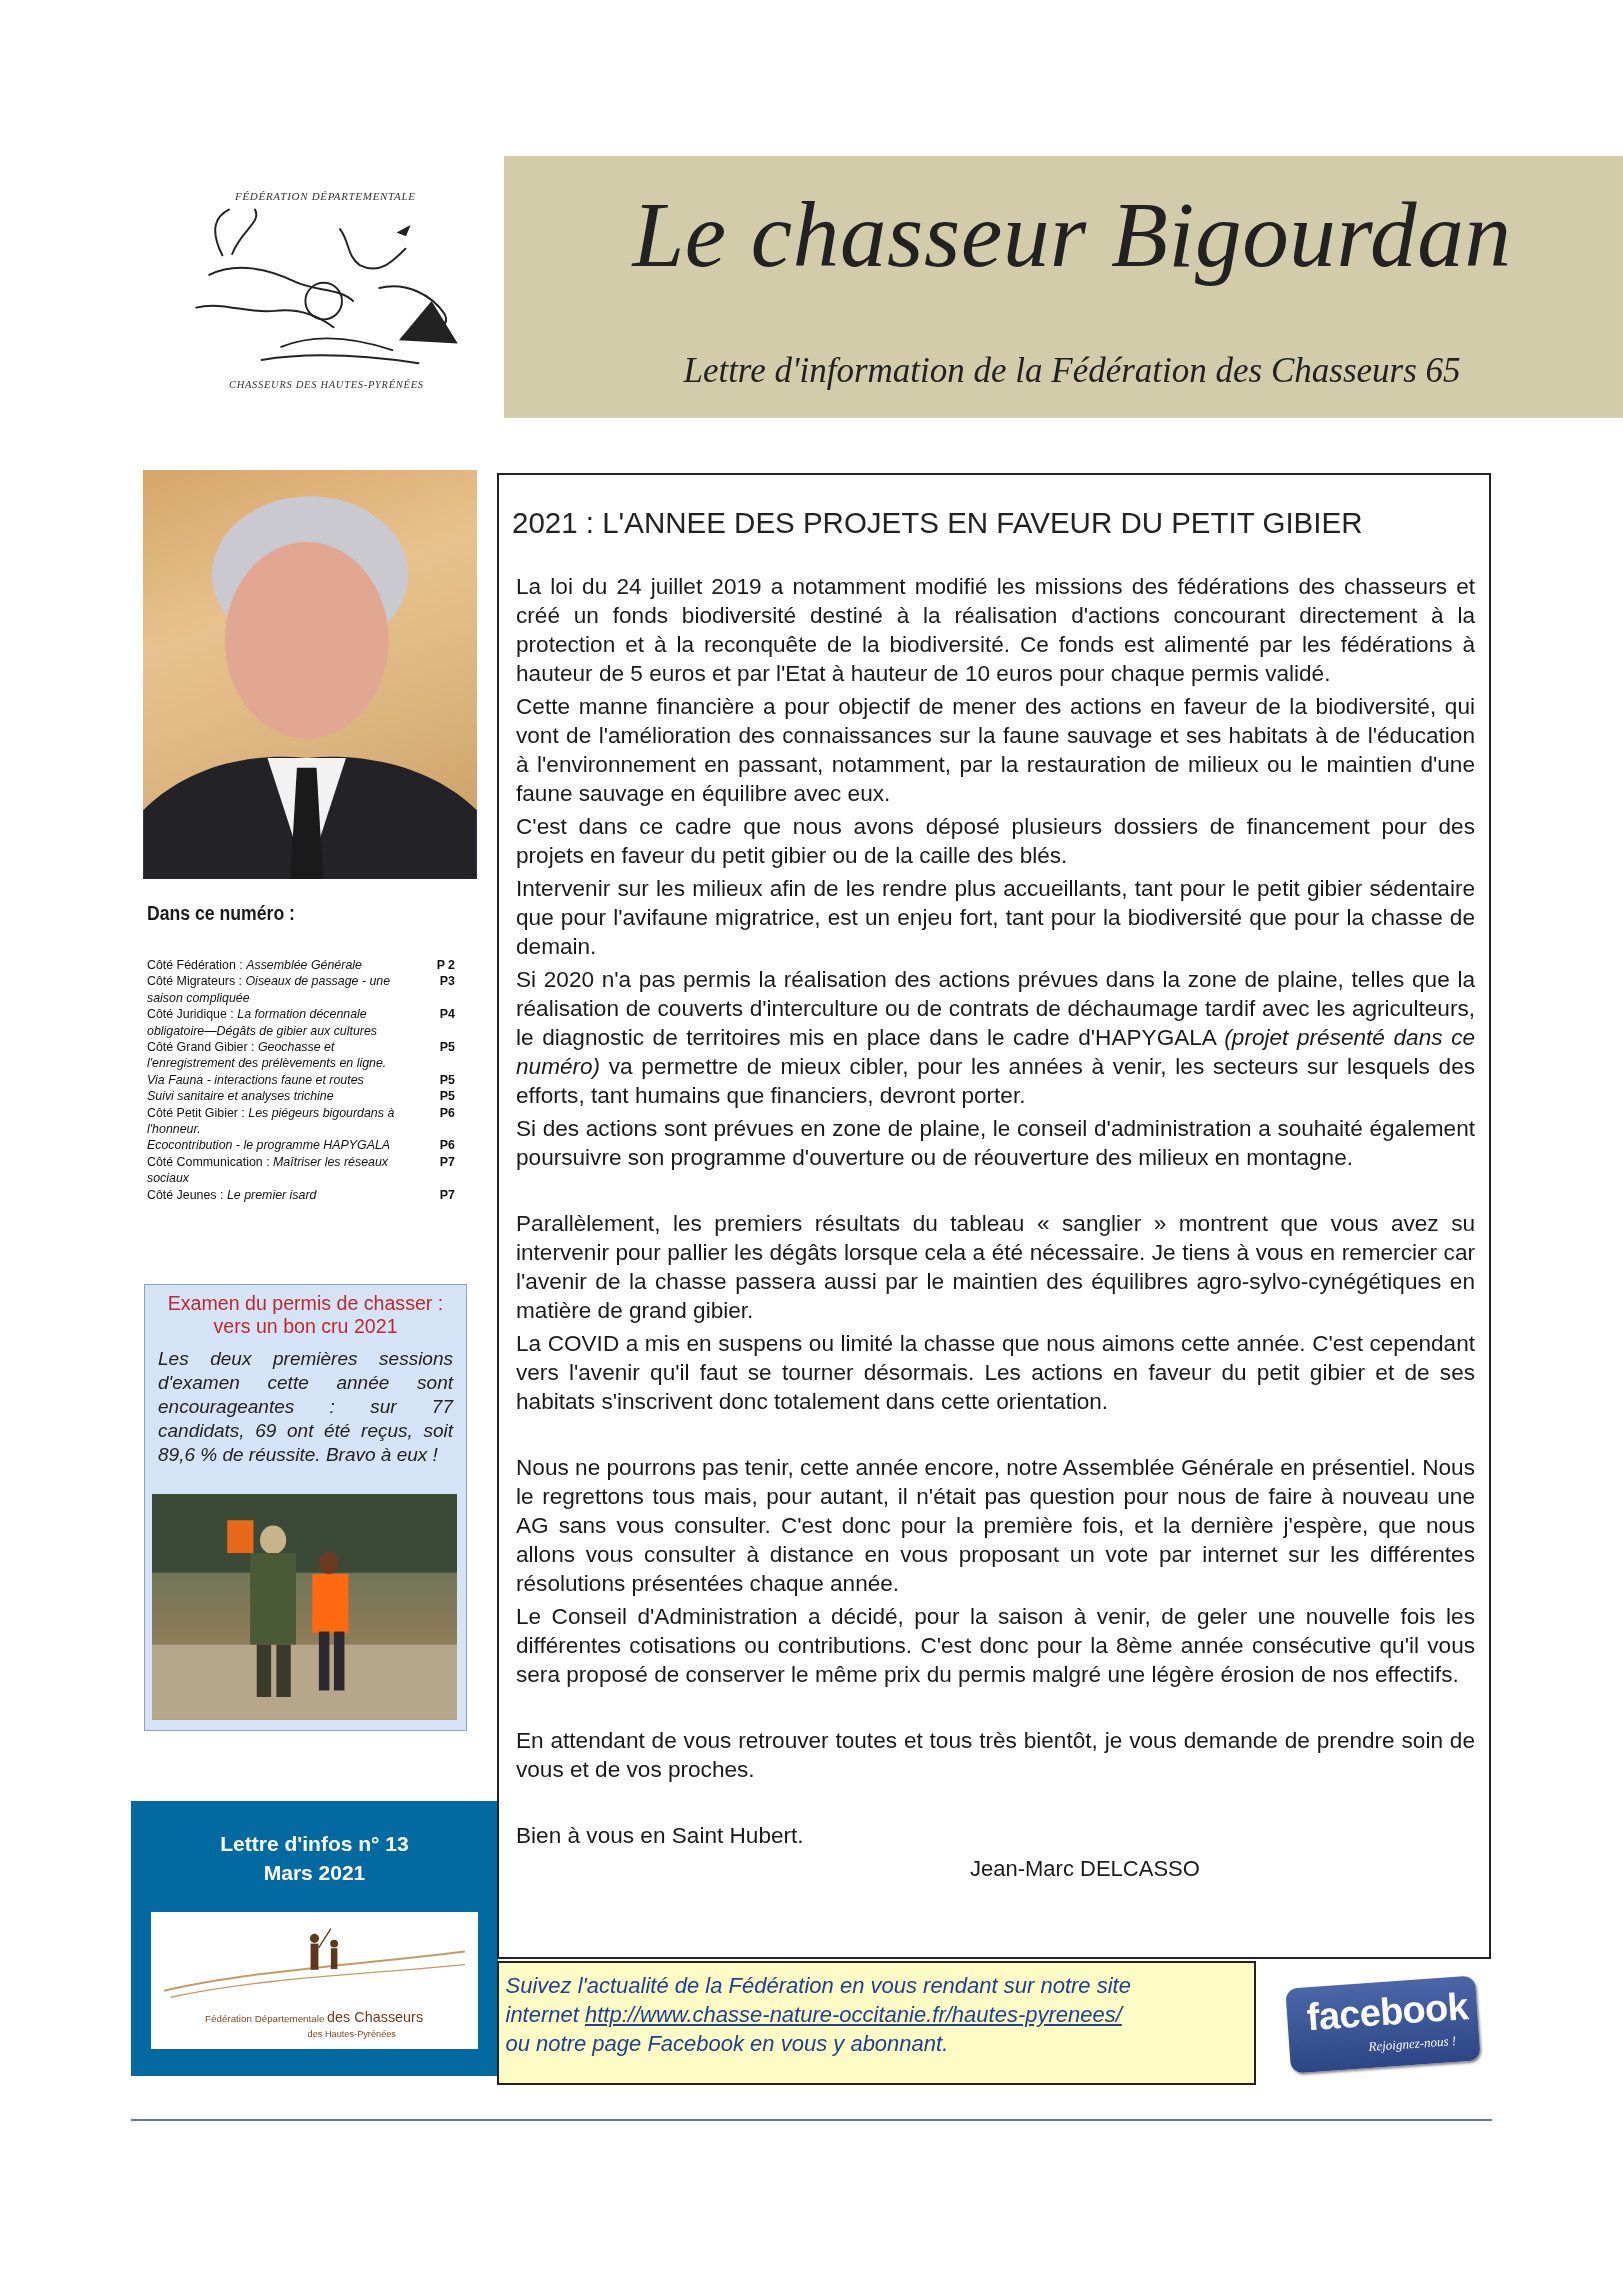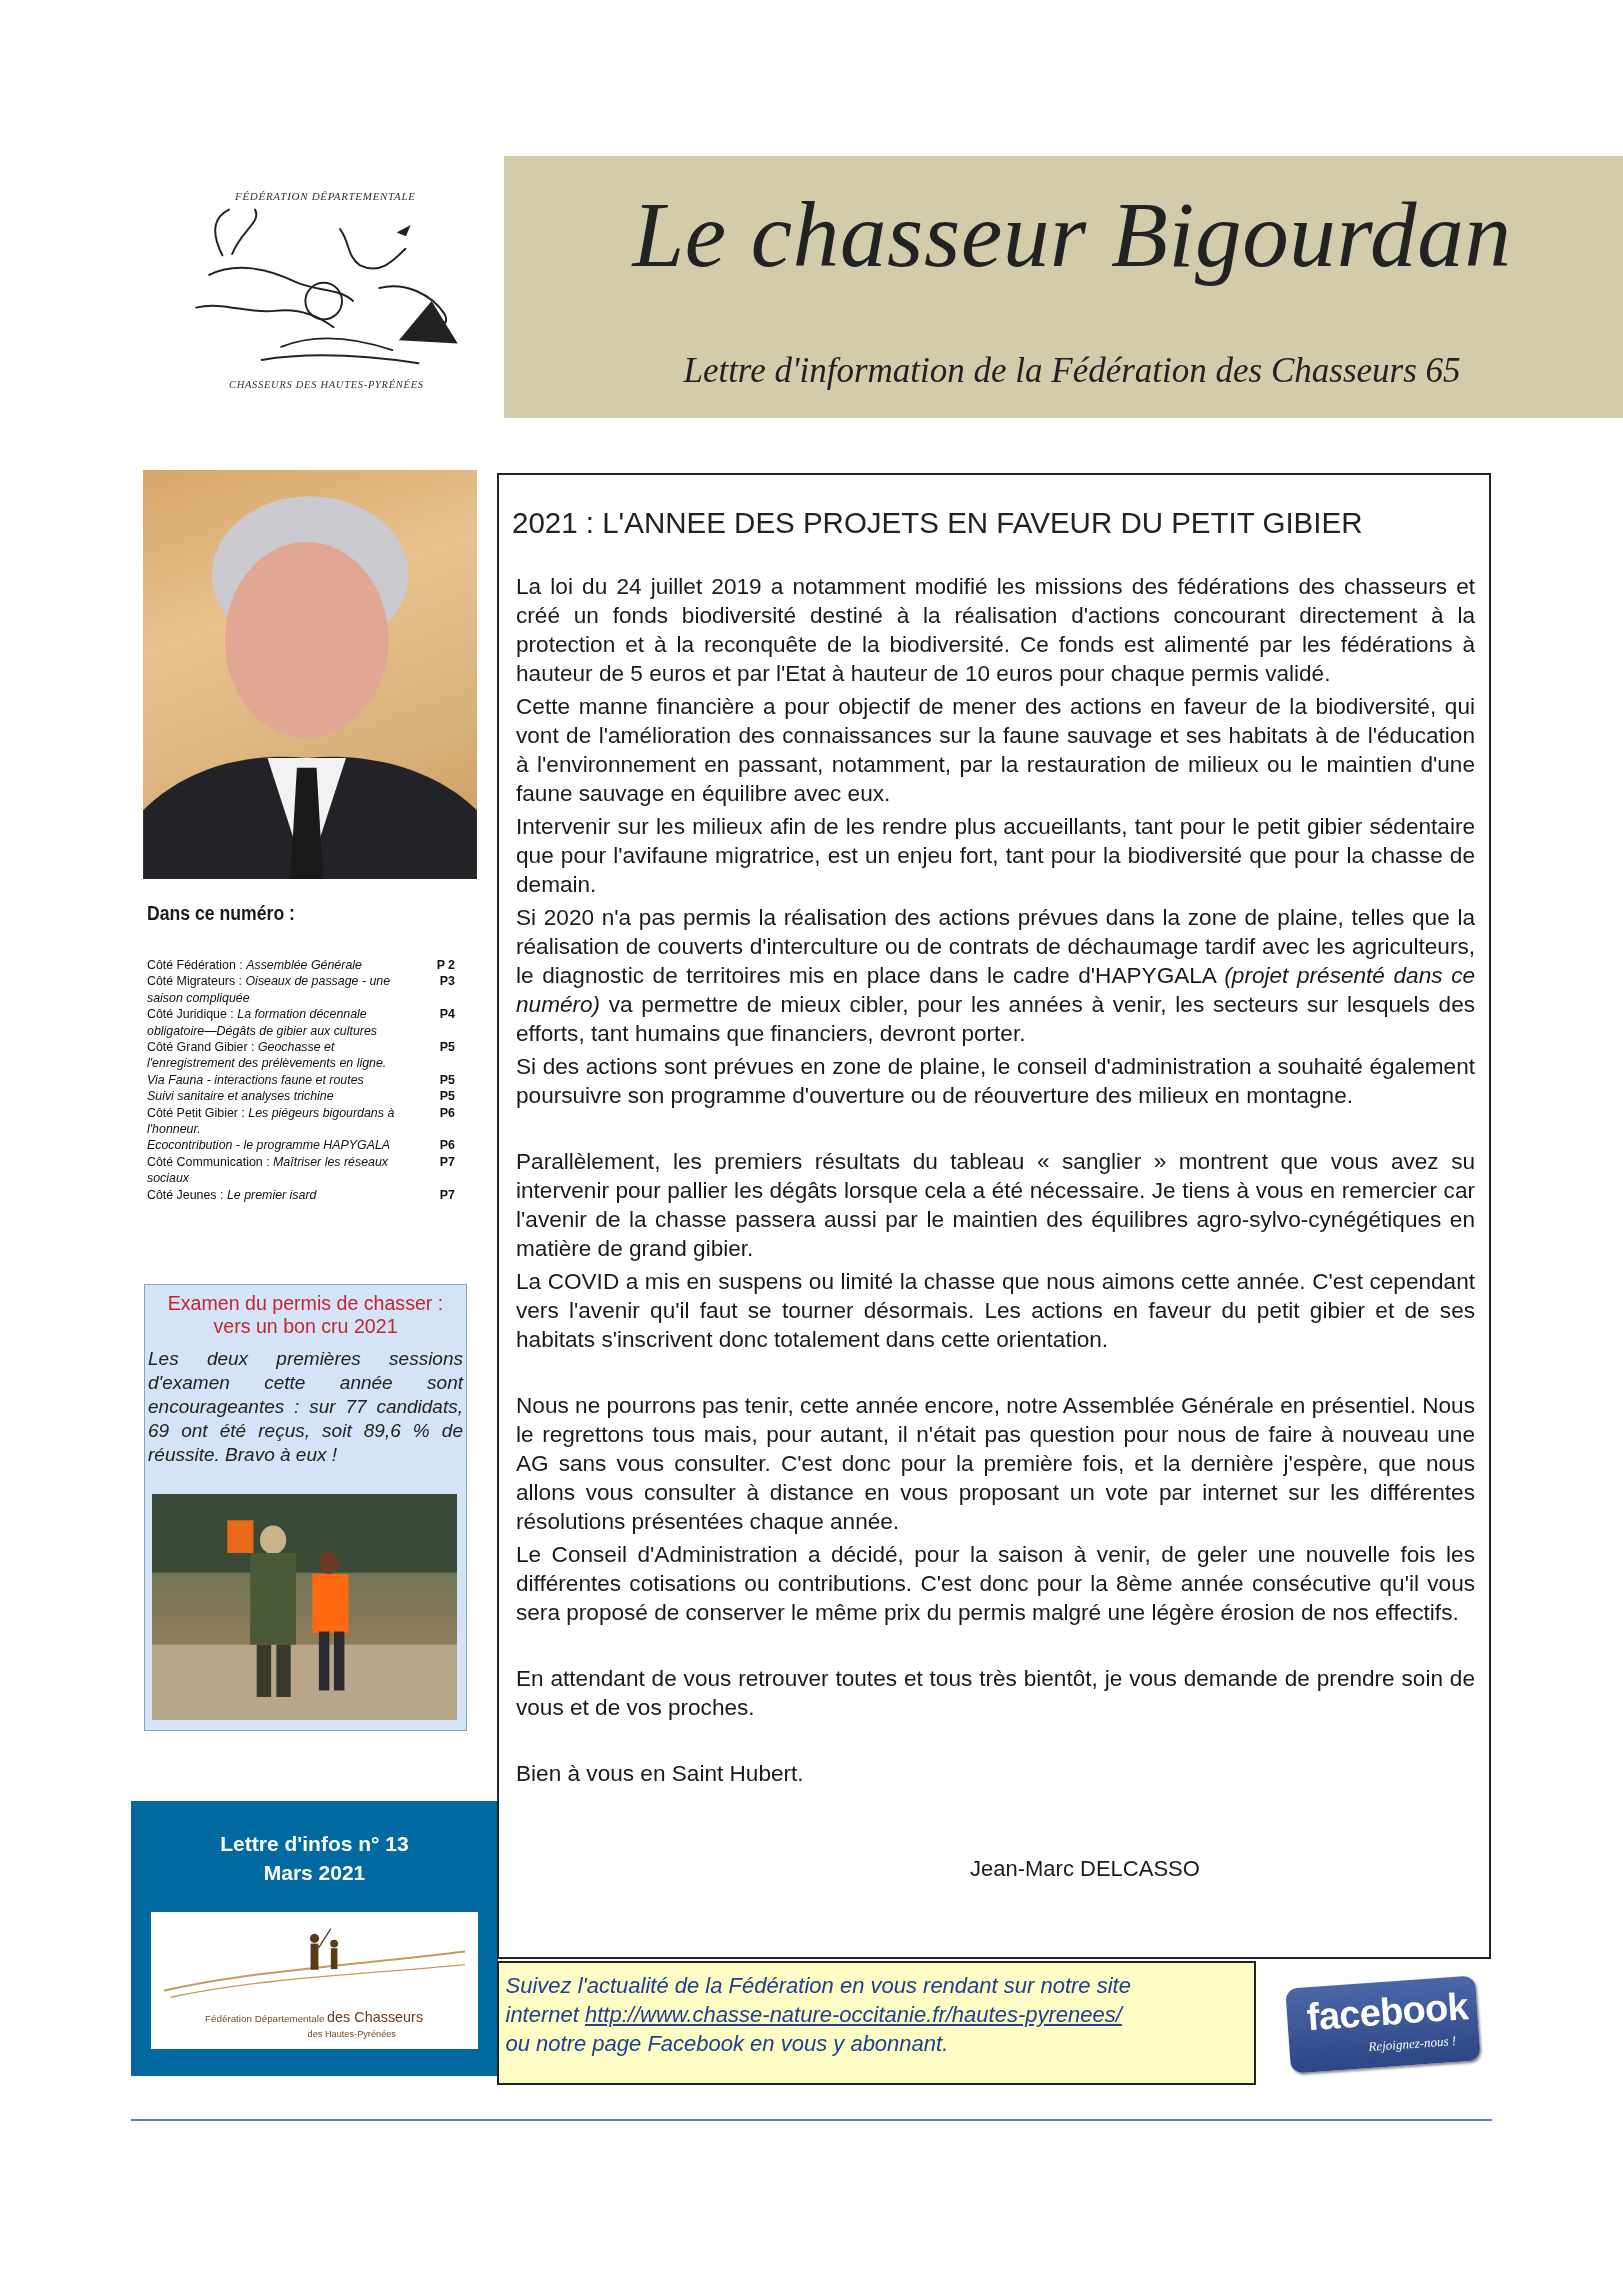--- a/index.html
+++ b/index.html
@@ -37,21 +37,21 @@
              color:#111; }
   .toc-row .t { width:275px; }
   .toc-row .p { font-weight:bold; }
   .toc-row .it { font-style:italic; }
 
   
   .exam { position:absolute; left:144px; top:1284px; width:321px; height:445px;
           background:#d4e3f5; border:1.3px solid #8ca2bf; }
   .exam .h { text-align:center; color:#c0282d; font-size:19.6px; line-height:23.6px;
              margin-top:6.5px; }
-  .exam .b { padding:0 3px; font-style:italic; font-size:19px; line-height:24px;
+  .exam .b { padding:0 13px; font-style:italic; font-size:19px; line-height:24px;
              text-align:justify; margin-top:7.9px; color:#222; }
   .exam .photo { position:absolute; left:6.5px; top:209px; width:305px; height:226px;
                  background:linear-gradient(180deg,#4a5a44 0%,#6c7458 30%,#8a7a58 60%,#a79568 100%);
                  overflow:hidden; }
 
   
   .infobox { position:absolute; left:131px; top:1801px; width:367px; height:275px;
              background:#0369a1; }
   .infobox .l1, .infobox .l2 { position:absolute; left:0; right:0; text-align:center;
              color:#fff; font-weight:bold; font-size:21px; }
@@ -210,20 +210,21 @@
     <div class="ml1"><span>Fédération Départementale</span> <b>des Chasseurs</b></div>
     <div class="ml2">des Hautes-Pyrénées</div>
   </div>
 </div>
 
 <div class="article">
   <div class="headline">2021 : L'ANNEE DES PROJETS EN FAVEUR DU PETIT GIBIER</div>
   <div class="body">
     <p>La loi du 24 juillet 2019 a notamment modifié les missions des fédérations des chasseurs et créé un fonds biodiversité destiné à la réalisation d'actions concourant directement à la protection et à la reconquête de la biodiversité. Ce fonds est alimenté par les fédérations à hauteur de 5 euros et par l'Etat à hauteur de 10 euros pour chaque permis validé.</p>
     <p>Cette manne financière a pour objectif de mener des actions en faveur de la biodiversité, qui vont de l'amélioration des connaissances sur la faune sauvage et ses habitats à de l'éducation à l'environnement en passant, notamment, par la restauration de milieux ou le maintien d'une faune sauvage en équilibre avec eux.</p>
+    <p>C'est dans ce cadre que nous avons déposé plusieurs dossiers de financement pour des projets en faveur du petit gibier ou de la caille des blés.</p>
     <p>Intervenir sur les milieux afin de les rendre plus accueillants, tant pour le petit gibier sédentaire que pour l'avifaune migratrice, est un enjeu fort, tant pour la biodiversité que pour la chasse de demain.</p>
     <p><span>Si 2020 n'a pas permis la réalisation des actions prévues dans la zone de plaine, telles que la réalisation de couverts d'interculture ou de contrats de déchaumage tardif avec les agriculteurs, le diagnostic de territoires mis en place dans le cadre d'HAPYGALA</span> <i>(projet présenté dans ce numéro)</i><span> va permettre de mieux cibler, pour les années à venir, les secteurs sur lesquels des efforts, tant humains que financiers, devront porter.</span></p>
     <p>Si des actions sont prévues en zone de plaine, le conseil d'administration a souhaité également poursuivre son programme d'ouverture ou de réouverture des milieux en montagne.</p>
     <div class="gap"></div>
     <p>Parallèlement, les premiers résultats du tableau « sanglier » montrent que vous avez su intervenir pour pallier les dégâts lorsque cela a été nécessaire. Je tiens à vous en remercier car l'avenir de la chasse passera aussi par le maintien des équilibres agro-sylvo-cynégétiques en matière de grand gibier.</p>
     <p>La COVID a mis en suspens ou limité la chasse que nous aimons cette année. C'est cependant vers l'avenir qu'il faut se tourner désormais. Les actions en faveur du petit gibier et de ses habitats s'inscrivent donc totalement dans cette orientation.</p>
     <div class="gap"></div>
     <p>Nous ne pourrons pas tenir, cette année encore, notre Assemblée Générale en présentiel. Nous le regrettons tous mais, pour autant, il n'était pas question pour nous de faire à nouveau une AG sans vous consulter. C'est donc pour la première fois, et la dernière j'espère, que nous allons vous consulter à distance en vous proposant un vote par internet sur les différentes résolutions présentées chaque année.</p>
     <p>Le Conseil d'Administration a décidé, pour la saison à venir, de geler une nouvelle fois les différentes cotisations ou contributions. C'est donc pour la 8ème année consécutive qu'il vous sera proposé de conserver le même prix du permis malgré une légère érosion de nos effectifs.</p>
     <div class="gap"></div>

